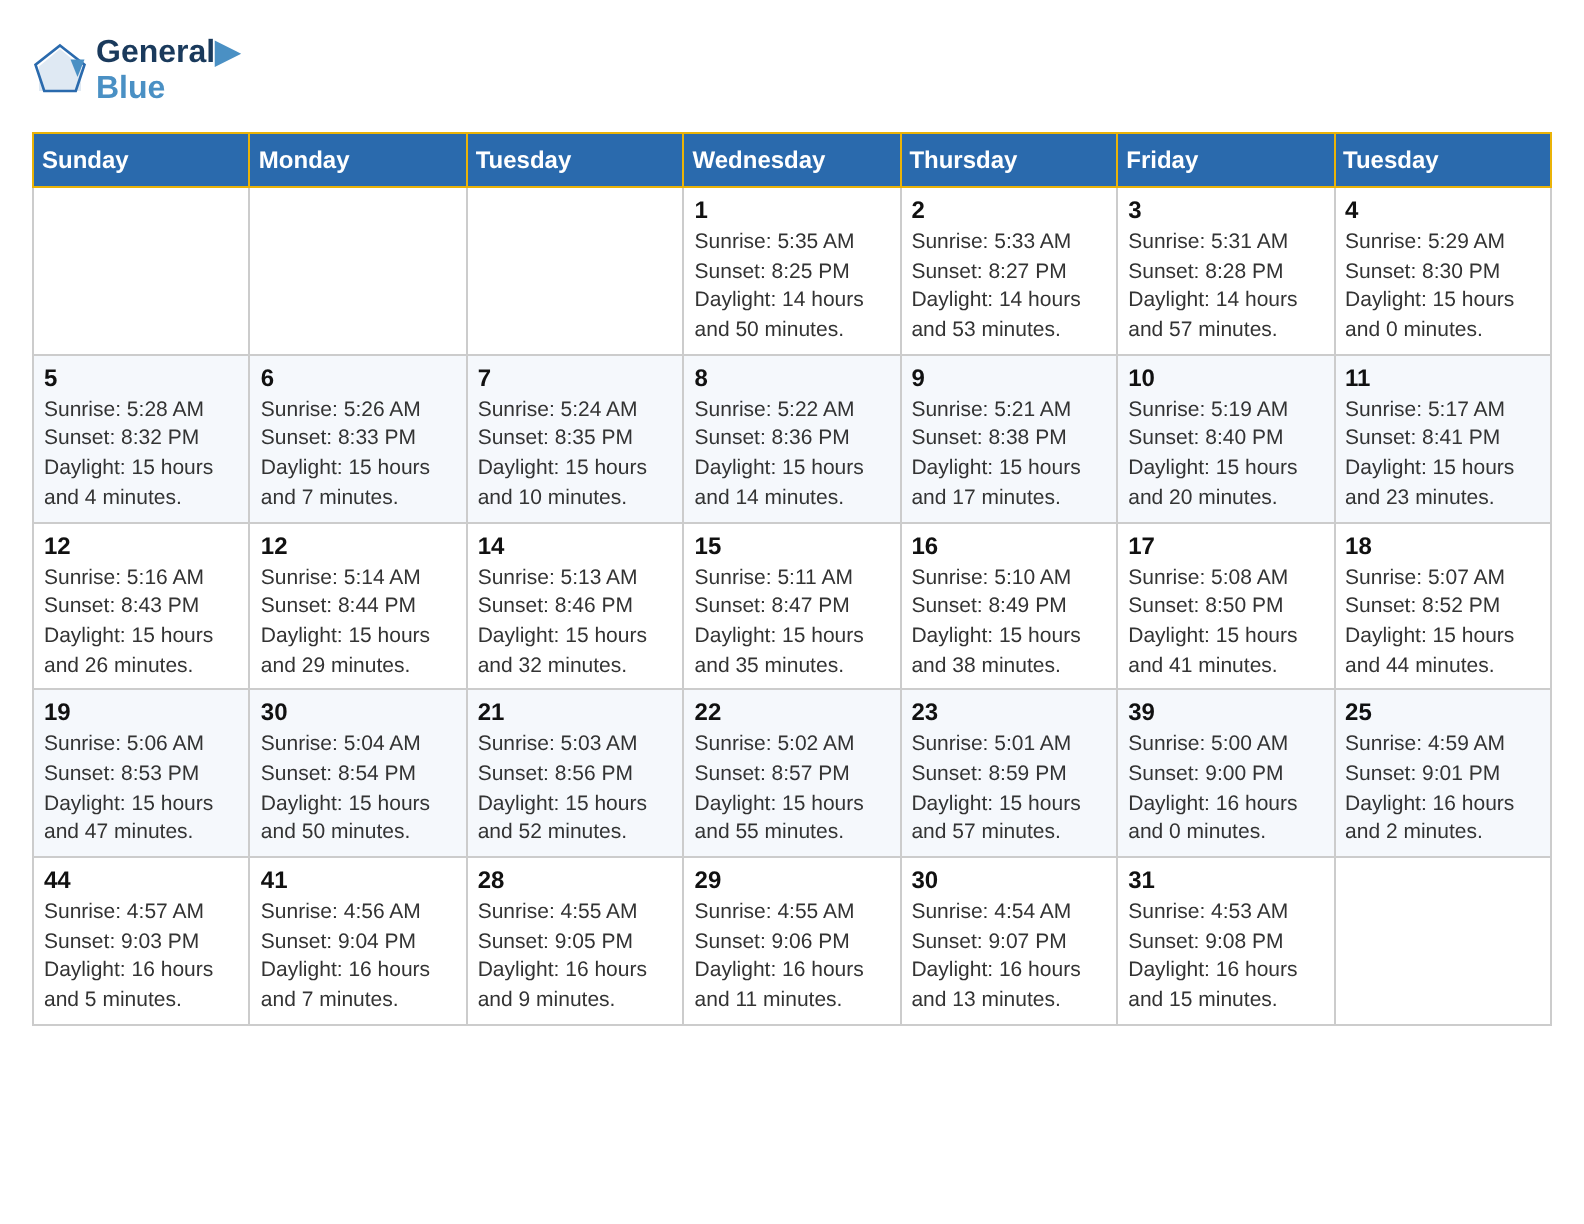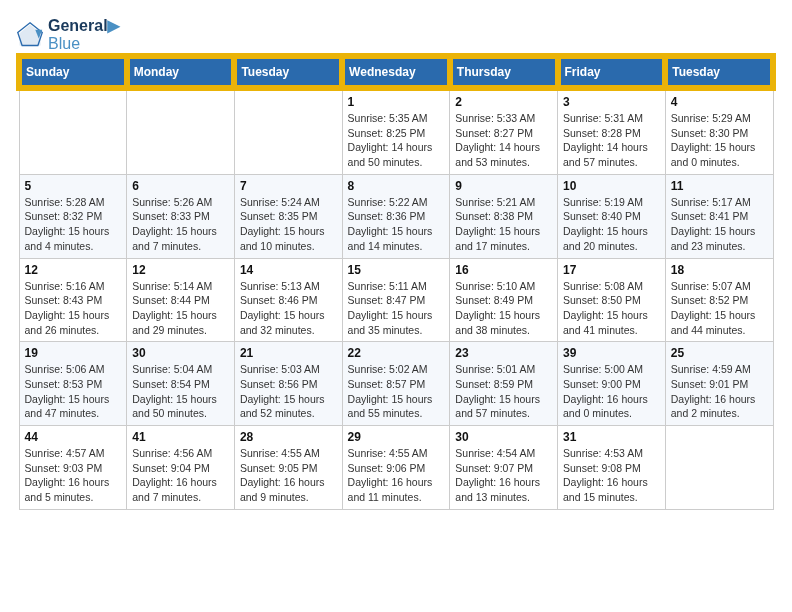--- a/index.html
+++ b/index.html
@@ -7,21 +7,21 @@
       font-family: Arial, sans-serif;
       background: #fff;
       width: 792px;
       min-height: 612px;
       padding: 16px;
     }
     .header-area {
       display: flex;
       justify-content: space-between;
       align-items: flex-start;
-      margin-bottom: 0;
+      margin-bottom: 12px;
     }
     .logo {
       display: flex;
       align-items: center;
       gap: 4px;
     }
     .logo-icon {
       width: 28px;
       height: 28px;
     }
@@ -42,21 +42,21 @@
       border-collapse: collapse;
       font-size: 11px;
     }
     .calendar th {
       background: #2a6aad;
       color: #fff;
       padding: 6px 4px;
       text-align: left;
       font-size: 12px;
       font-weight: bold;
-      border: 6px solid #eab308;
+      border: 1px solid #eab308;
     }
     .calendar td {
       vertical-align: top;
       border: 1px solid #ccc;
       padding: 4px 5px;
       width: calc(100% / 7);
       min-height: 80px;
       background: #fff;
     }
     .calendar tr:nth-child(even) td {
@@ -85,21 +85,21 @@
 
 <div class="header-area">
   <div class="logo">
     <svg class="logo-icon" viewBox="0 0 32 32" xmlns="http://www.w3.org/2000/svg">
       <polygon points="16,4 28,14 28,28 4,28 4,14" fill="#2a6aad" opacity="0.15"></polygon>
       <polygon points="16,2 30,13 25,28 7,28 2,13" fill="none" stroke="#2a6aad" stroke-width="1.5"></polygon>
       <polygon points="22,10 30,10 26,20" fill="#4a90c4"></polygon>
     </svg>
     <div>
       <div style="font-size:16px;font-weight:bold;color:#1a3a5c;">General<span style="color:#4a90c4;">▶</span></div>
-      <div style="font-size:16px;font-weight:normal;color:#4a90c4;">Blue</div>
+      <div style="font-size:16px;font-weight:bold;color:#4a90c4;">Blue</div>
     </div>
   </div>
   <div class="title-area">
     <div class="month-title"></div>
     <div class="location"></div>
   </div>
 </div>
 
 <table class="calendar">
   <thead>

